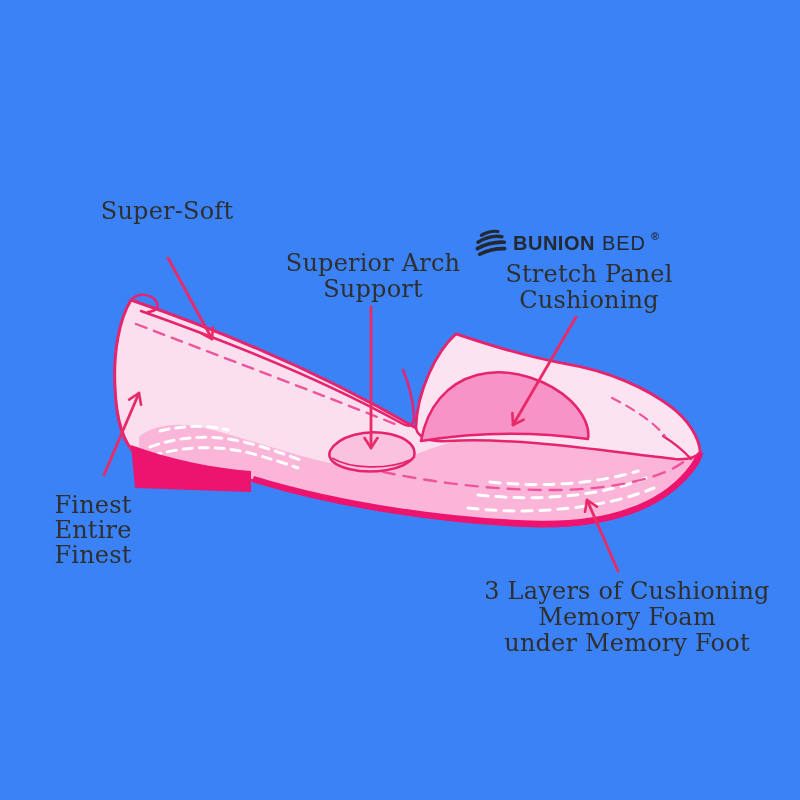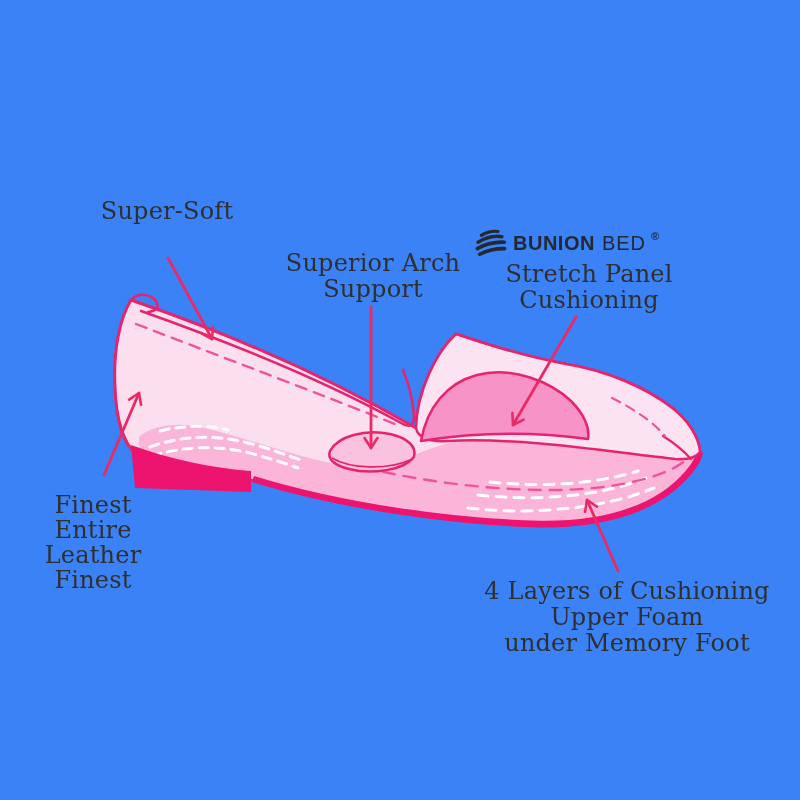--- a/index.html
+++ b/index.html
@@ -125,23 +125,22 @@
         <span class="b-light">BED</span>
         <span class="b-reg">®</span>
     </div>
     <div>Stretch Panel</div>
     <div>Cushioning</div>
   </div>
 
   <div class="label label-upper" style="left:23px;top:493px;width:140px;">
     <div>Finest</div>
     <div>Entire</div>
-    <div>Leather</div>
     <div>Finest</div>
   </div>
 
   <div class="label" style="left:477px;top:578px;width:300px;">
-    <div>4 Layers of Cushioning</div>
-    <div>Upper Foam</div>
+    <div>3 Layers of Cushioning</div>
+    <div>Memory Foam</div>
     <div>under Memory Foot</div>
   </div>
 
 </div>
 
 </body></html>

